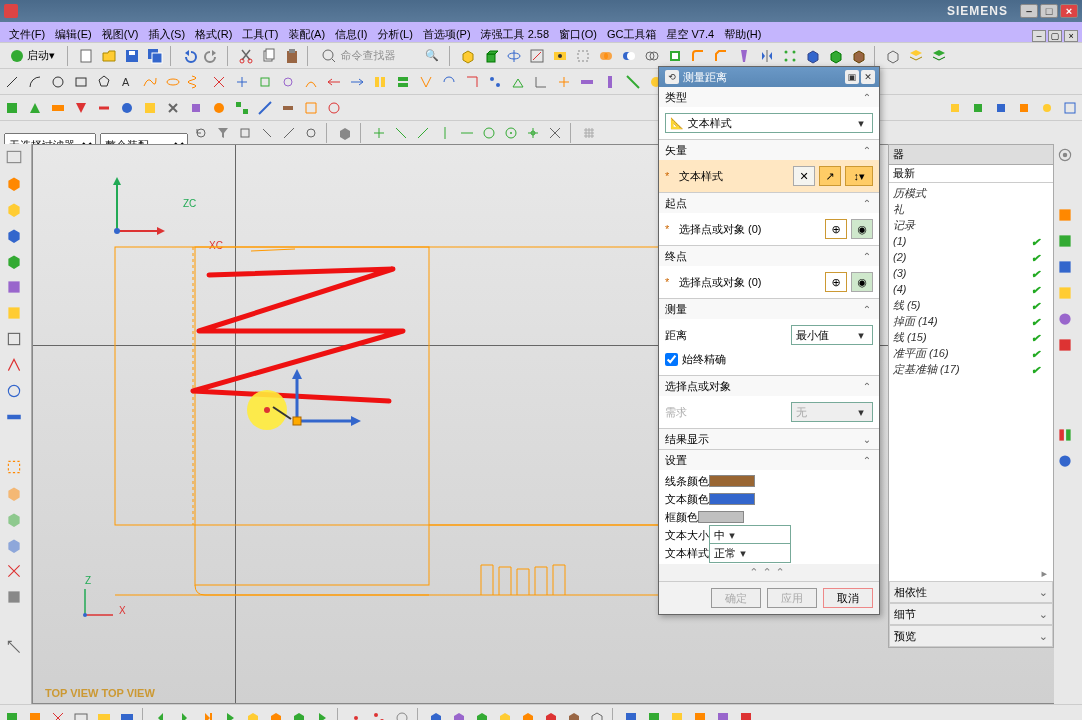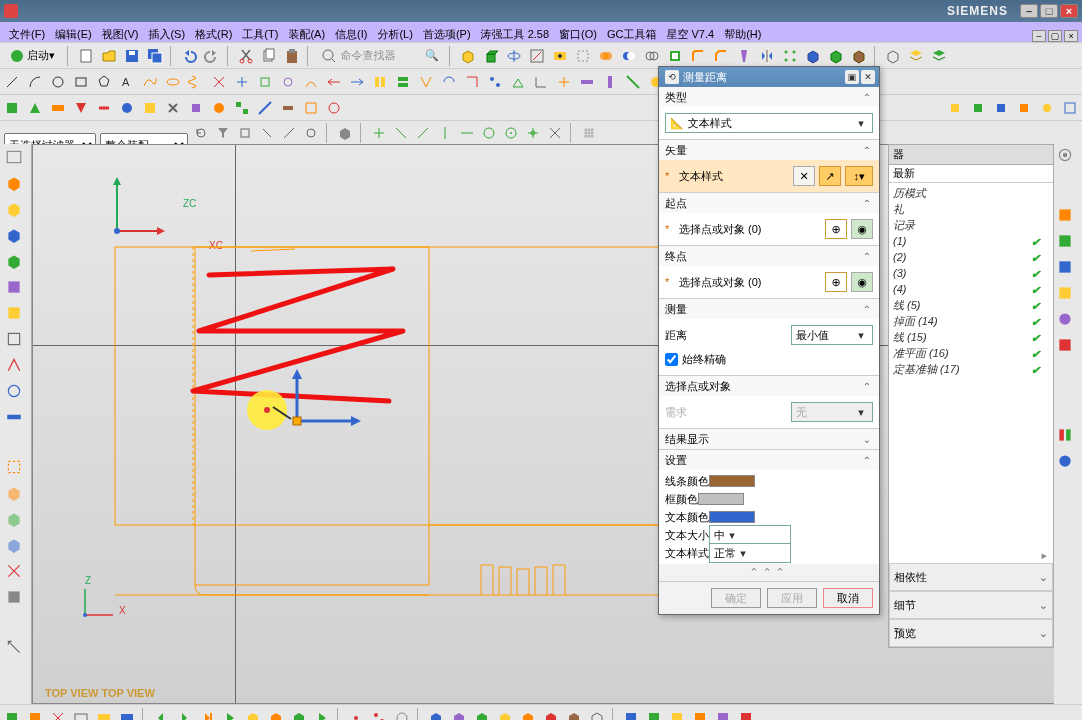--- a/index.html
+++ b/index.html
@@ -53,21 +53,21 @@
 .dlg-btns button.cancel { border-color:#e88; }
 .clr-row { display:flex; align-items:center; height:18px; padding:0 6px; }
 .clr-row .sw { width:46px; height:12px; border:1px solid #888; }
 
 .navhdr { height:20px; background:#ddd; border-bottom:1px solid #aaa; display:flex; align-items:center; padding:0 4px; }
 .navhdr .spc { flex:1; }
 .tree { flex:1; background:#fff; overflow:auto; padding:2px 0; }
 .tree .nd { display:flex; align-items:center; height:16px; padding:0 4px;font-style:italic; }
 .tree .nd .chk { width:10px; height:10px; display:inline-block; color:#2a2; font-weight:bold; margin-left:auto; margin-right:8px; }
 .tree .nd .lbl { font-size:11px; color:#333; }
-.subh { height:28px; background:#eee; border:1px solid #ccc; display:flex; align-items:center; padding:0 4px; }
+.subh { height:22px; background:#eee; border:1px solid #ccc; display:flex; align-items:center; padding:0 4px; }
 .subh .spc { flex:1; }
 .bottombars { background:#e8e8e8; }
 .viewlbl { position:absolute; bottom:4px; left:12px; font-size:11px; color:#cc9933; font-weight:bold; }
 
 .c-red{fill:#d33;} .c-blu{fill:#36c;} .c-grn{fill:#3a3;} .c-yel{fill:#fc3;} .c-org{fill:#f80;} .c-pur{fill:#96c;} .c-gry{fill:#888;} .c-brn{fill:#964;}
 </style>
 </head>
 <body>
 
 <div class="titlebar">
@@ -1056,28 +1056,28 @@
         <span class="spc"></span>
         <span class="car">⌃</span>
       </div>
     <div class="dlg-body" style="padding:2px 0">
       <div class="clr-row">
           <span>线条颜色</span>
           <span class="spc"></span>
           <span class="sw" style="background:#996633"></span>
         </div>
       <div class="clr-row">
+          <span>文本颜色</span>
+          <span class="spc"></span>
+          <span class="sw" style="background:#3366cc"></span>
+        </div>
+      <div class="clr-row">
           <span>框颜色</span>
           <span class="spc"></span>
           <span class="sw" style="background:#c0c0c0"></span>
-        </div>
-      <div class="clr-row">
-          <span>文本颜色</span>
-          <span class="spc"></span>
-          <span class="sw" style="background:#3366cc"></span>
         </div>
       <div class="clr-row">
           <span>文本大小</span>
           <span class="spc"></span>
           <div class="dlg-combo" style="flex:0 0 82px">
             <span>中</span>
             <span class="spc"></span>
             <span class="dd">▾</span>
           </div>
         </div>

